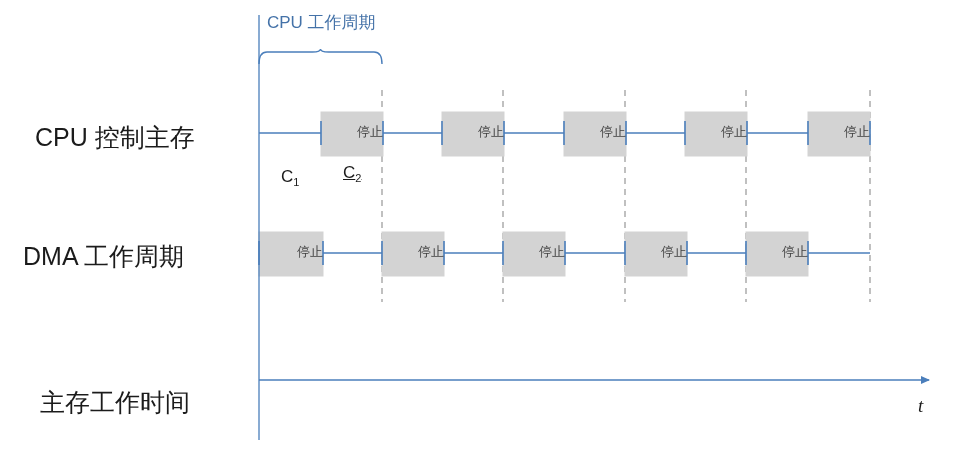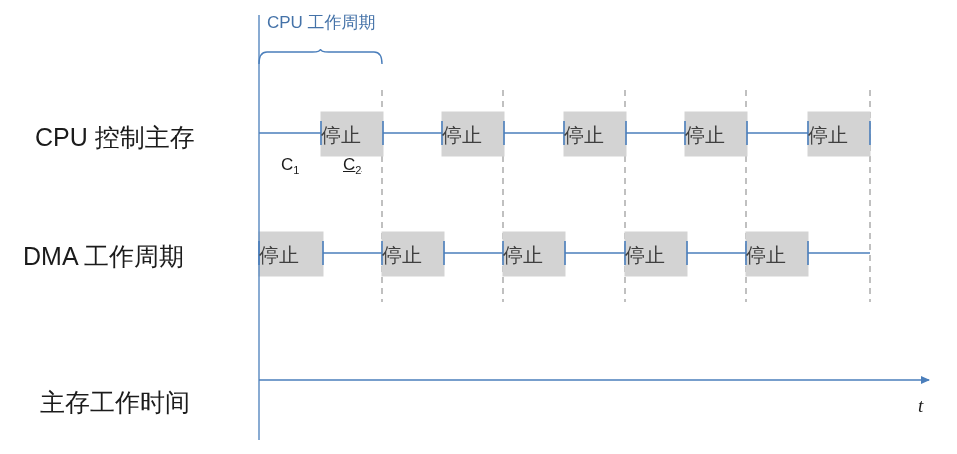--- a/index.html
+++ b/index.html
@@ -42,24 +42,24 @@
     left: 267px;
     top: 14px;
     color: #4472a8;
     font-size: 17px;
     line-height: 1;
     white-space: nowrap;
   }
   .box-text {
     position: absolute;
     color: #3f3f3f;
-    font-size: 20px;
+    font-size: 13px;
     line-height: 1;
     white-space: nowrap;
-    text-align: left;
+    text-align: right;
   }
   .tick-label {
     position: absolute;
     color: #1b1b1b;
     font-size: 17px;
     line-height: 1;
     white-space: nowrap;
   }
   .tick-label sub {
     font-size: 11px;
@@ -154,18 +154,18 @@
       <div class="box-text" style="left: 564px; top: 125px; width: 62px;">停止</div>
       <div class="box-text" style="left: 685px; top: 125px; width: 62px;">停止</div>
       <div class="box-text" style="left: 808px; top: 125px; width: 62px;">停止</div>
       <div class="row-label" style="left: 23px; top: 244px;">DMA 工作周期</div>
       <div class="box-text" style="left: 259px; top: 245px; width: 64px;">停止</div>
       <div class="box-text" style="left: 382px; top: 245px; width: 62px;">停止</div>
       <div class="box-text" style="left: 503px; top: 245px; width: 62px;">停止</div>
       <div class="box-text" style="left: 625px; top: 245px; width: 62px;">停止</div>
       <div class="box-text" style="left: 746px; top: 245px; width: 62px;">停止</div>
       <div class="row-label" style="left: 40px; top: 390px;">主存工作时间</div>
-      <div class="tick-label" style="left: 281px; top: 156px; text-align: right;"><span>C</span><sub>1</sub></div>
-      <div class="tick-label" style="left: 343px; top: 156px; text-decoration: underline;"><span>C</span><sub>2</sub></div>
+      <div class="tick-label" style="left: 281px; top: 168px; text-align: right;"><span>C</span><sub>1</sub></div>
+      <div class="tick-label" style="left: 343px; top: 164px; text-decoration: underline;"><span>C</span><sub>2</sub></div>
       <div class="axis-var" style="left: 918px; top: 396px;">t</div>
     </div>
 
 </div>
 
 </body></html>

